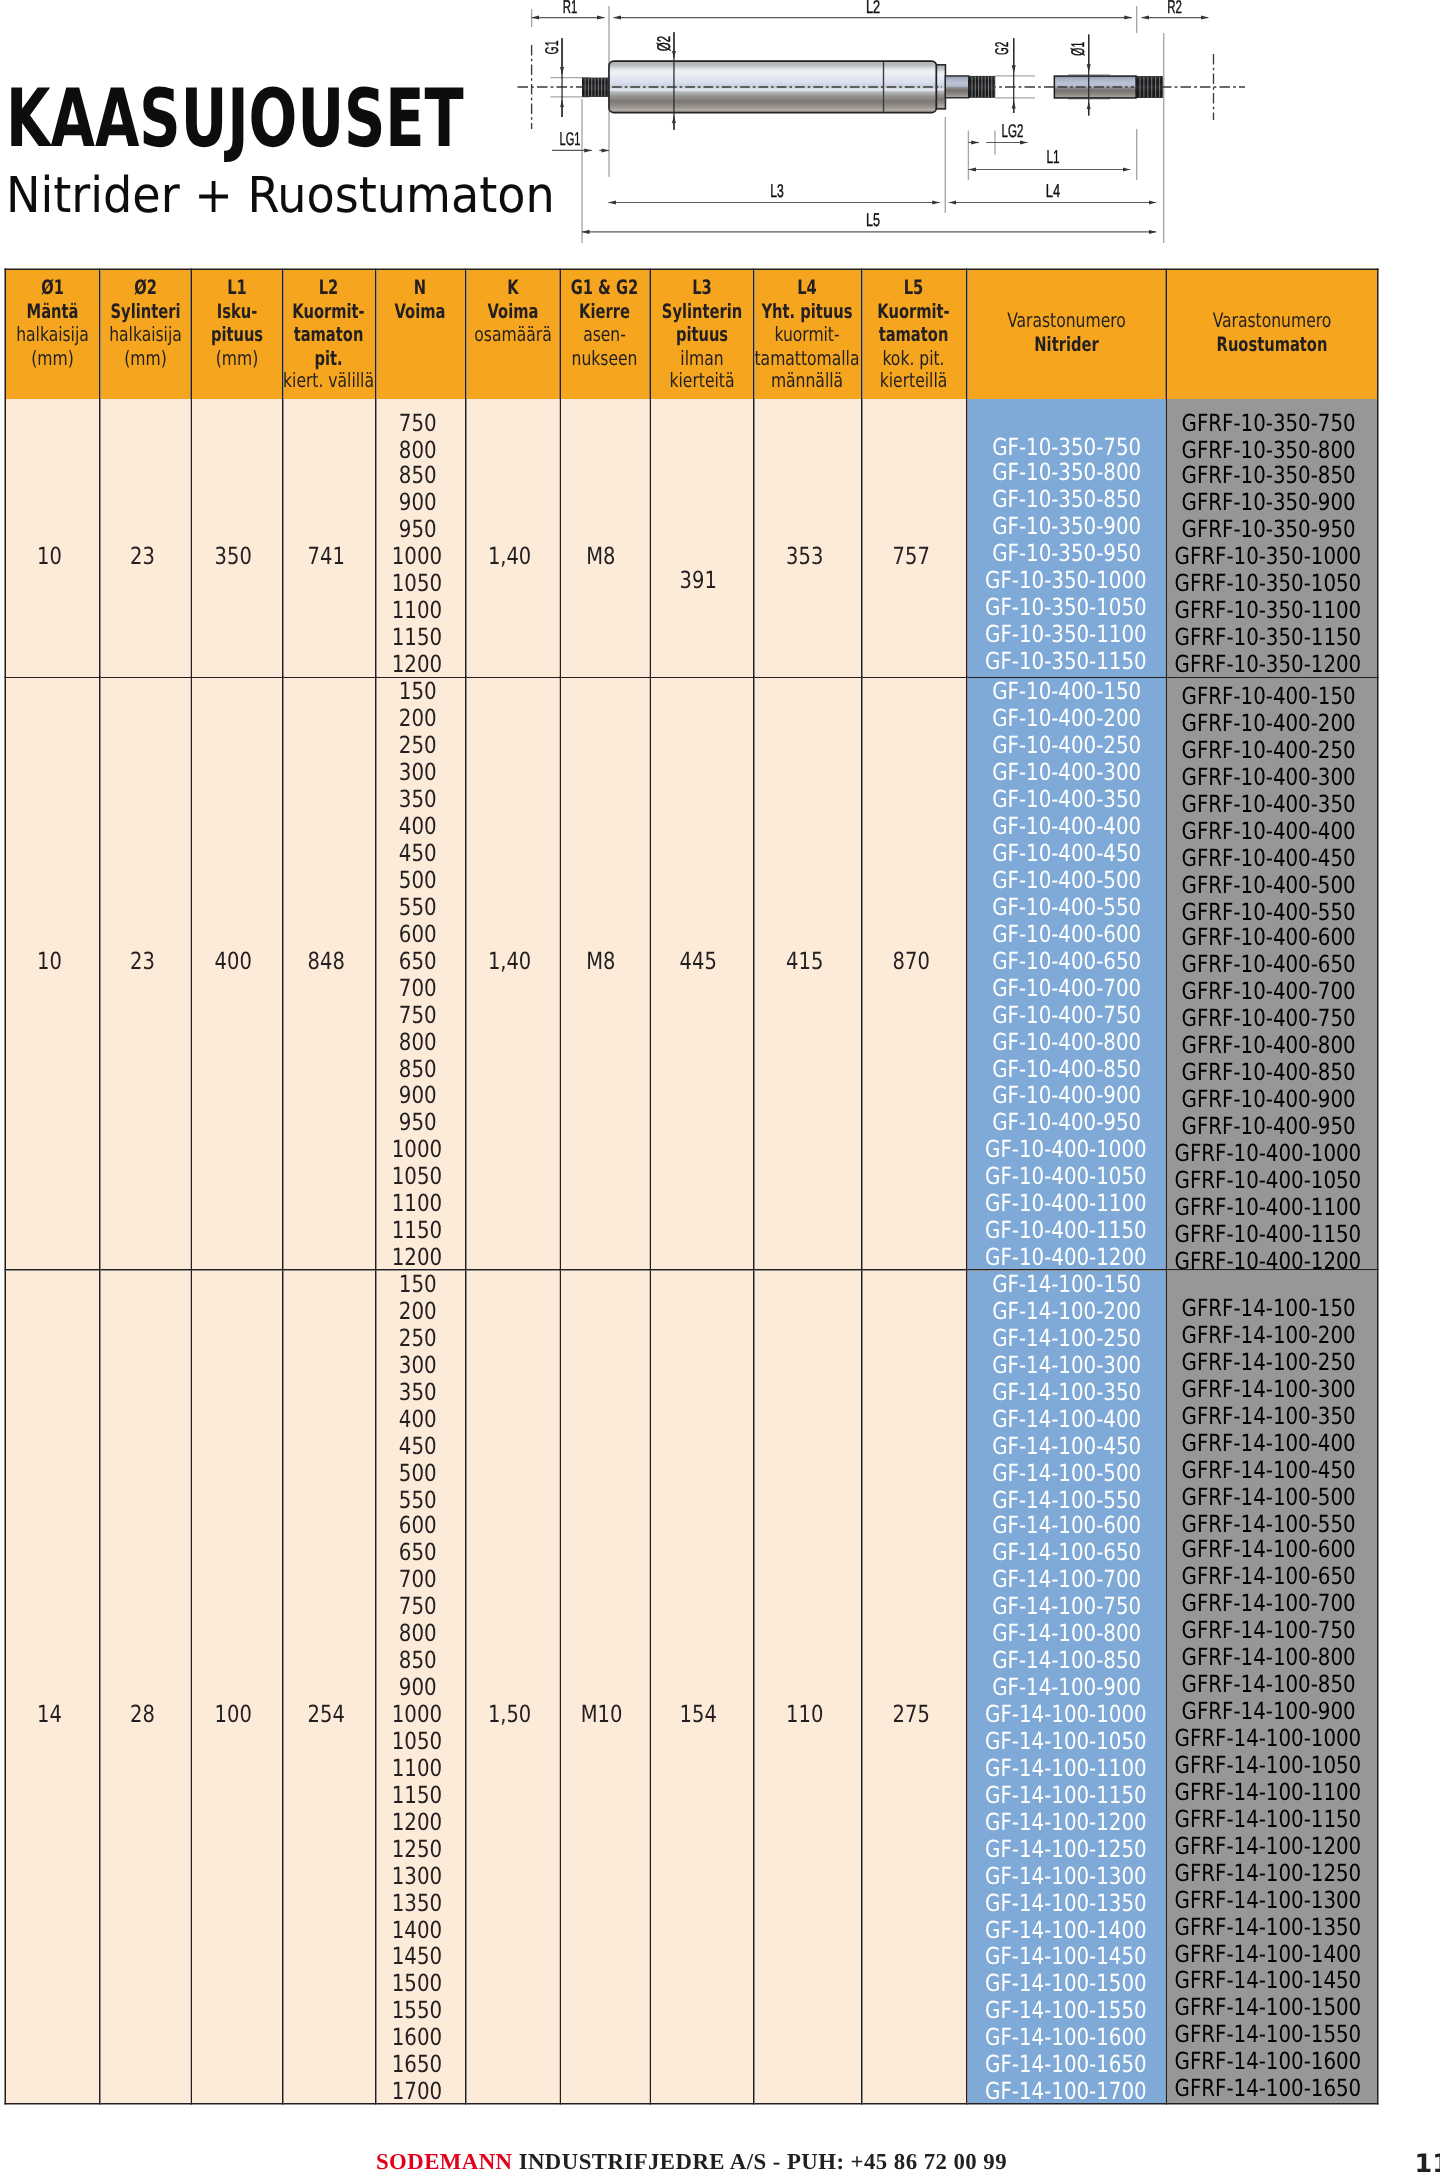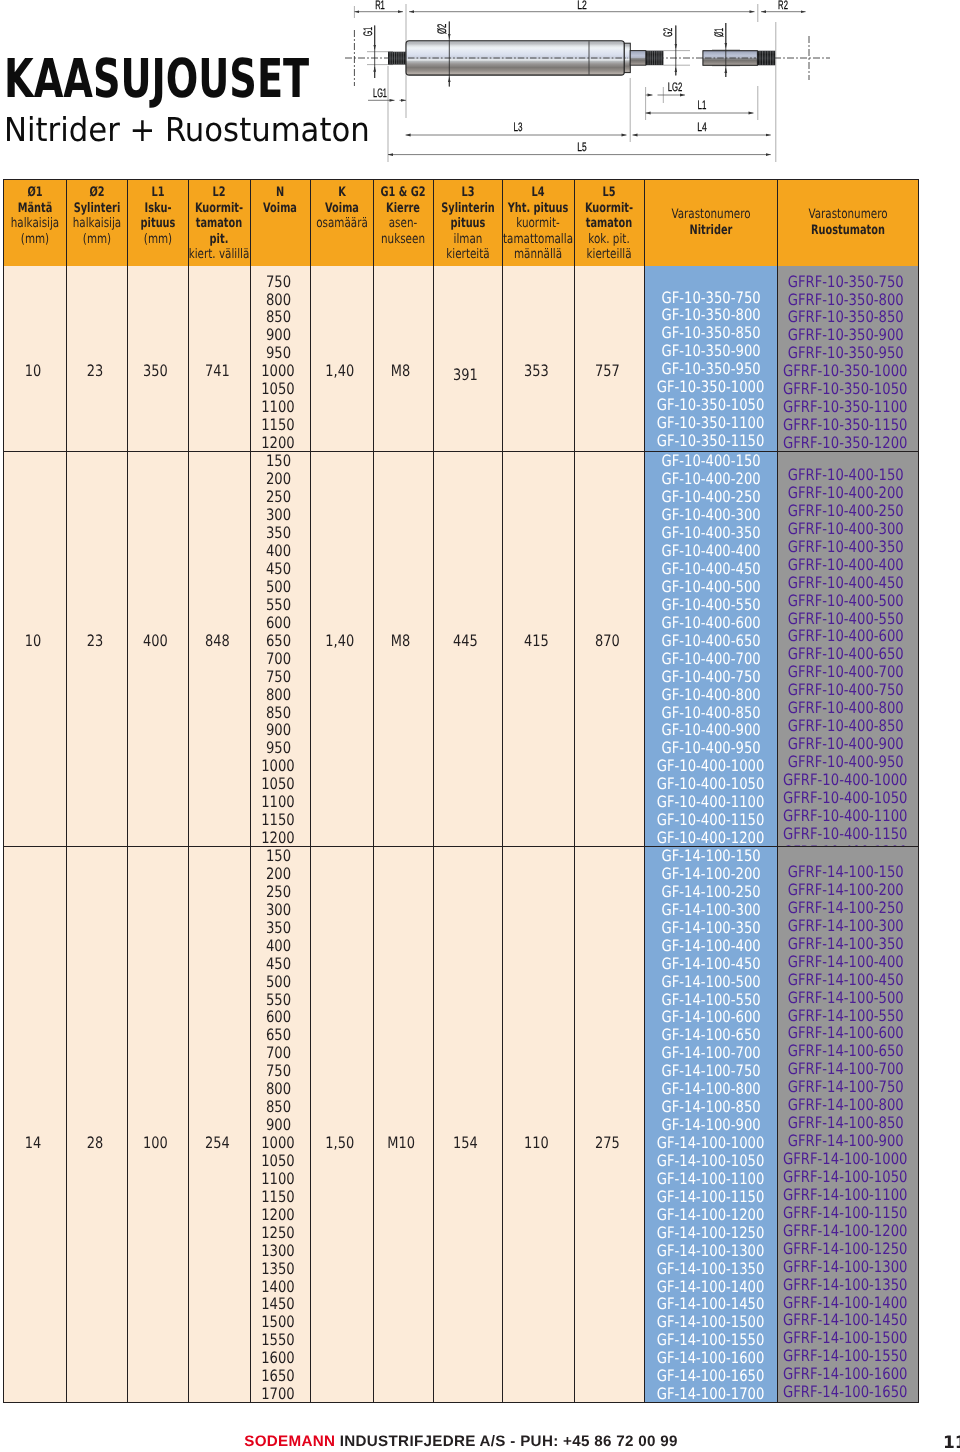--- a/index.html
+++ b/index.html
@@ -39,25 +39,25 @@
        line-height:17.95px;}
   #tbl tbody td>span>i{display:inline-block;font-style:normal;transform:scaleX(0.92);white-space:nowrap;}
   td.stack,td.code{vertical-align:top;padding:0;position:relative;}
   td.code{font-size:15.7px;}
   .lst{position:absolute;left:0;right:4px;top:0;}
   td.code .lst{right:0;}
   td.ruo .lst{right:0;transform:translateX(-2.3px);}
   .lst div{line-height:17.95px;height:17.95px;}
   .lst div>span{display:inline-block;transform:scaleX(0.935);white-space:nowrap;line-height:17.95px;}
   #tbl tbody td.nit{background:var(--nit);color:#fff;}
-  #tbl tbody td.ruo{background:var(--ruo);color:#4c1d95;}
+  #tbl tbody td.ruo{background:var(--ruo);color:#000000;}
 
   
   #footer{position:absolute;left:0;top:1431px;width:922px;text-align:center;}
-  #footer .t{display:inline-block;font-family:Liberation Sans, sans-serif;font-weight:bold;
+  #footer .t{display:inline-block;font-family:Liberation Serif, serif;font-weight:bold;
     font-size:15.2px;letter-spacing:0.3px;line-height:15.2px;color:#231f20;white-space:nowrap;}
   #footer .brand{color:var(--brand);}
   #pageno{position:absolute;left:943px;top:1435px;font-family:"DejaVu Sans",sans-serif;
     font-weight:bold;font-size:17px;line-height:17px;color:#231f20;}
 </style>
 </head>
 <body>
 
 <div id="page">
 <div id="title-block">
@@ -438,21 +438,21 @@
               <div><span>1200</span></div>
             </div>
           </td>
           <td>
             <span style="top:96.85px"><i>1,40</i></span>
           </td>
           <td>
             <span style="top:96.85px"><i>M8</i></span>
           </td>
           <td>
-            <span style="top:100px"><i>391</i></span>
+            <span style="top:112px"><i>391</i></span>
           </td>
           <td>
             <span style="top:96.85px"><i>353</i></span>
           </td>
           <td>
             <span style="top:96.85px"><i>757</i></span>
           </td>
           <td class="code nit">
             <div class="lst" style="top:23px">
               <div><span>GF-10-350-750</span></div>
@@ -556,21 +556,21 @@
               <div><span>GF-10-400-900</span></div>
               <div><span>GF-10-400-950</span></div>
               <div><span>GF-10-400-1000</span></div>
               <div><span>GF-10-400-1050</span></div>
               <div><span>GF-10-400-1100</span></div>
               <div><span>GF-10-400-1150</span></div>
               <div><span>GF-10-400-1200</span></div>
             </div>
           </td>
           <td class="code ruo">
-            <div class="lst" style="top:14px">
+            <div class="lst" style="top:3px">
               <div><span>GFRF-10-400-150</span></div>
               <div><span>GFRF-10-400-200</span></div>
               <div><span>GFRF-10-400-250</span></div>
               <div><span>GFRF-10-400-300</span></div>
               <div><span>GFRF-10-400-350</span></div>
               <div><span>GFRF-10-400-400</span></div>
               <div><span>GFRF-10-400-450</span></div>
               <div><span>GFRF-10-400-500</span></div>
               <div><span>GFRF-10-400-550</span></div>
               <div><span>GFRF-10-400-600</span></div>

